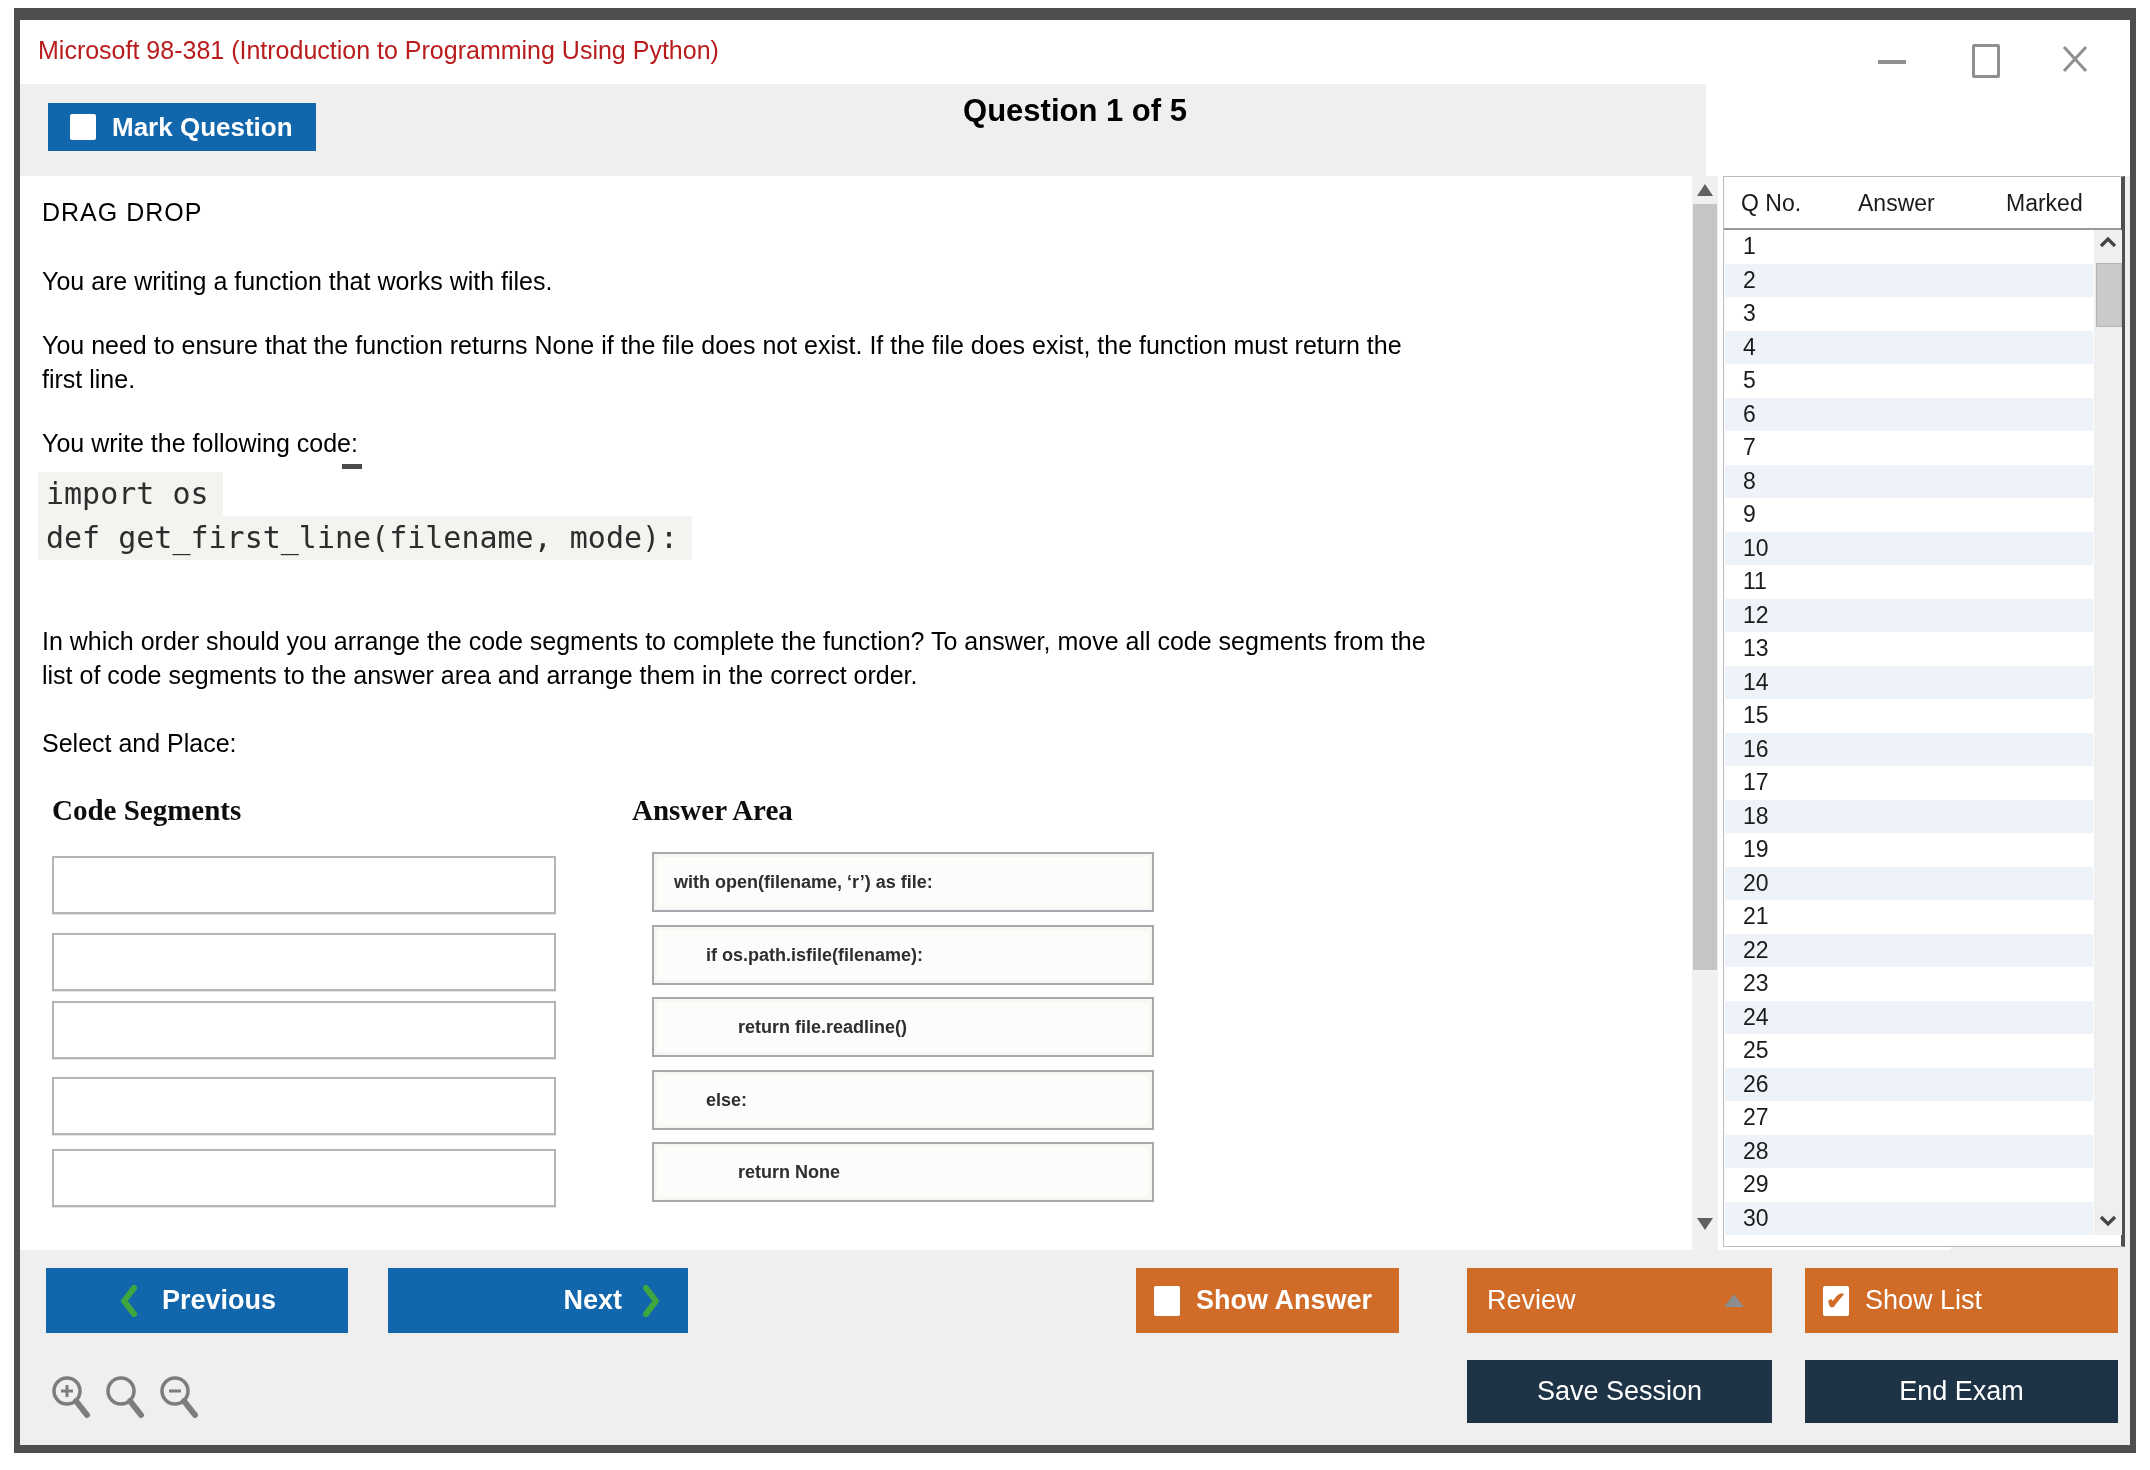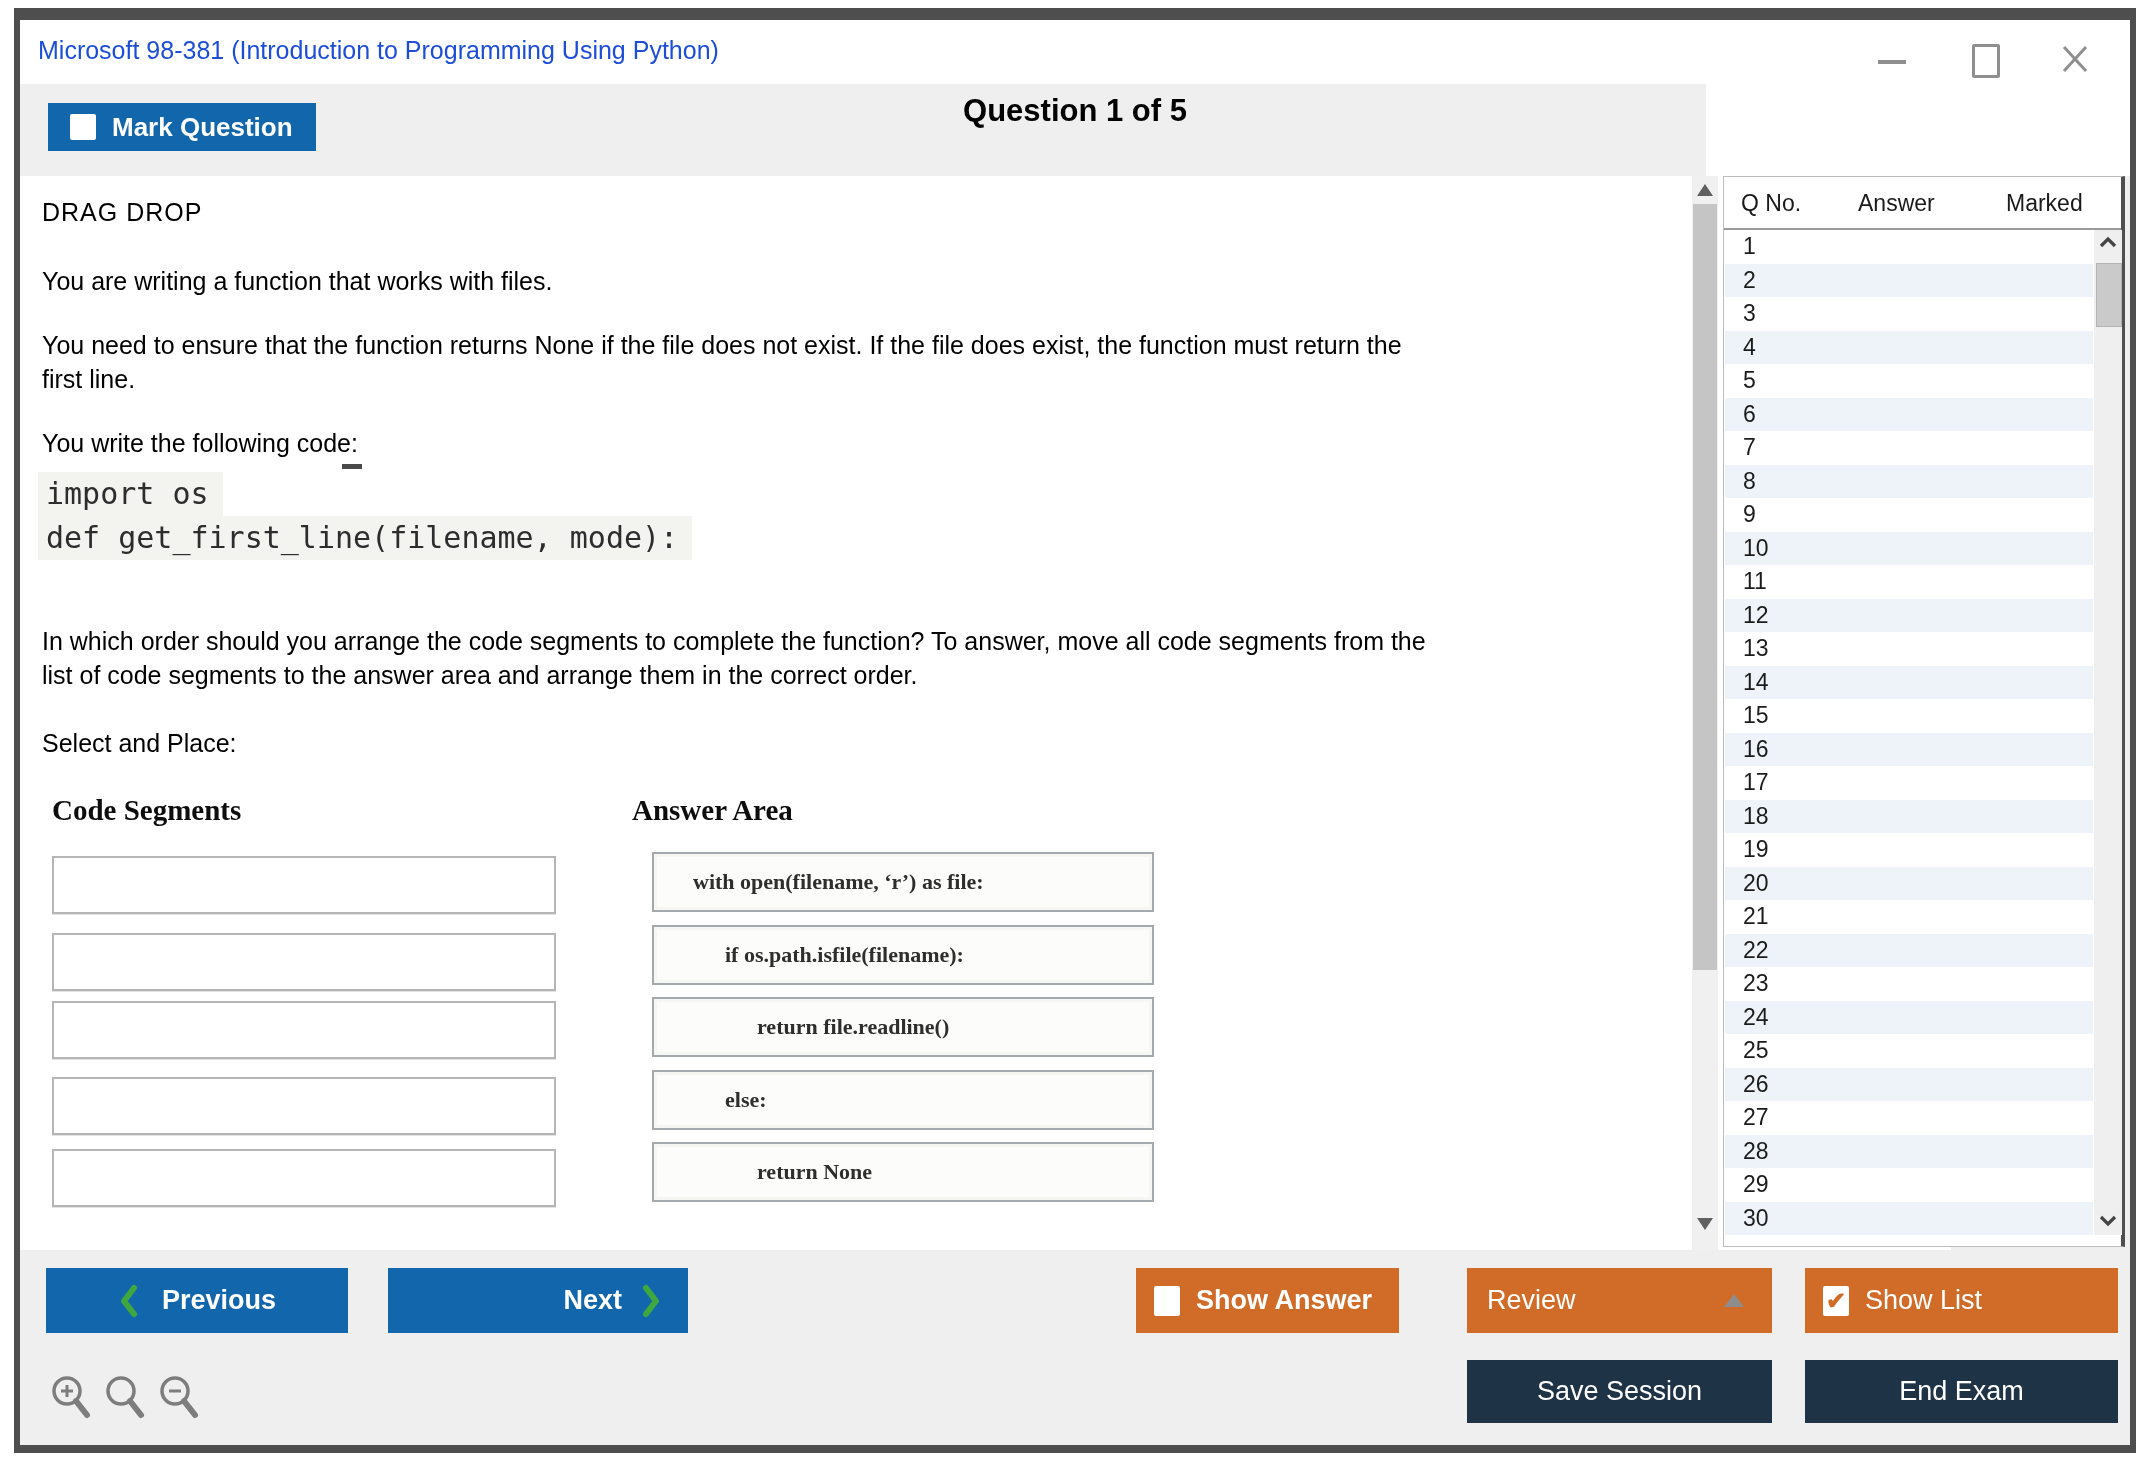--- a/index.html
+++ b/index.html
@@ -1,21 +1,21 @@
 <!DOCTYPE html>
 <html><head>
 <meta charset="utf-8">
 <style>
   html,body{margin:0;padding:0;}
   .page{position:relative;width:2150px;height:1470px;background:#ffffff;font-family:"Liberation Sans",sans-serif;overflow:hidden;}
   .window{position:absolute;left:14px;top:8px;width:2110px;height:1425px;background:#ffffff;
           border-style:solid;border-color:#4e4e4e;border-width:12px 6px 8px 6px;}
   
   .titlebar{position:absolute;left:0;top:0;width:2110px;height:64px;background:#ffffff;}
-  .wtitle{position:absolute;left:18px;top:16px;font-size:25px;color:#1d4ed8;white-space:nowrap;}
+  .wtitle{position:absolute;left:18px;top:16px;font-size:25px;color:#b91c1c;white-space:nowrap;}
   .ctl-min{position:absolute;left:1858px;top:40px;width:28px;height:4px;background:#8f8f8f;}
   .ctl-max{position:absolute;left:1952px;top:24px;width:22px;height:28px;border:3px solid #8f8f8f;border-radius:2px;}
   .ctl-close{position:absolute;left:2040px;top:22px;width:30px;height:32px;}
   
   .toolbar{position:absolute;left:0;top:64px;width:1686px;height:92px;background:#efefef;}
   .markbtn{position:absolute;left:28px;top:19px;width:268px;height:48px;background:#1266ac;display:flex;align-items:center;cursor:pointer;}
   .markbtn .cb{width:26px;height:26px;background:#ffffff;margin-left:22px;border-radius:2px;flex:0 0 auto;}
   .markbtn .lbl{color:#ffffff;font-weight:bold;font-size:26px;margin-left:16px;white-space:nowrap;}
   .qcounter{position:absolute;left:0;top:9px;width:2110px;text-align:center;font-size:31px;font-weight:bold;color:#000;}
   
@@ -23,21 +23,21 @@
   .mainpanel{position:absolute;left:0;top:0;width:1931px;height:1074px;background:#ffffff;overflow:hidden;}
   .para{position:absolute;left:22px;font-size:25px;line-height:34px;color:#000;white-space:nowrap;}
   .typelabel{position:absolute;left:22px;top:22px;font-size:25px;color:#000;letter-spacing:1px;}
   
   .codescan{position:absolute;left:18px;top:296px;}
   .scanline{display:table;font-family:"DejaVu Sans Mono","Liberation Mono",monospace;font-size:30px;line-height:44px;color:#2d2d2d;background:#f3f3f0;padding:0 14px 0 8px;}
   .artifact{position:absolute;left:322px;top:288px;width:20px;height:5px;background:#4a4a4a;}
   .seriflabel{position:absolute;font-family:"Liberation Serif",serif;font-weight:bold;font-size:29px;color:#0d0d0d;white-space:nowrap;}
   .slot{position:absolute;left:32px;width:500px;height:54px;background:#ffffff;border:2px solid #b5b5b5;box-shadow:0 1px 0 #e3e3e3;}
   .abox{position:absolute;left:632px;width:498px;height:56px;background:#fcfcfa;border:2px solid #a3a9ac;box-shadow:inset 0 0 0 3px #f6f6f3;display:flex;align-items:center;}
-  .acode{font-family:Liberation Serif, serif;font-weight:bold;font-size:22px;color:#2e2e2e;white-space:pre;margin-left:19px;}
+  .acode{font-family:Liberation Sans, sans-serif;font-weight:bold;font-size:18px;color:#2e2e2e;white-space:pre;}
   
   .vscroll{position:absolute;left:1672px;top:0;width:26px;height:1074px;background:#f0f0f0;}
   .tri-up{position:absolute;left:5px;top:8px;width:0;height:0;border-left:8px solid transparent;border-right:8px solid transparent;border-bottom:12px solid #606060;}
   .tri-down{position:absolute;left:5px;top:1042px;width:0;height:0;border-left:8px solid transparent;border-right:8px solid transparent;border-top:12px solid #606060;}
   .vthumb{position:absolute;left:1px;top:28px;width:24px;height:766px;background:#c5c5c5;}
   
   .sidebar{position:absolute;left:1703px;top:0;width:402px;height:1071px;background:#ffffff;border:1px solid #bdbdbd;border-right:4px solid #4f4f4f;box-sizing:border-box;}
   .sb-head{position:absolute;left:0;top:0;width:100%;height:51px;background:#ffffff;}
   .sb-head span{position:absolute;top:13px;font-size:23px;color:#1a1a1a;white-space:nowrap;}
   .sb-sep{position:absolute;left:0;top:51px;width:100%;height:2px;background:#9a9a9a;}

